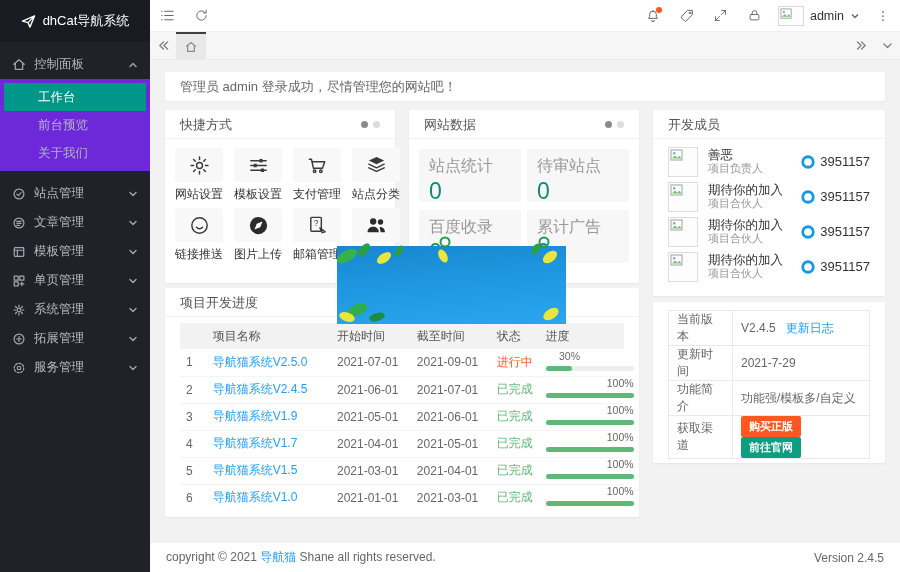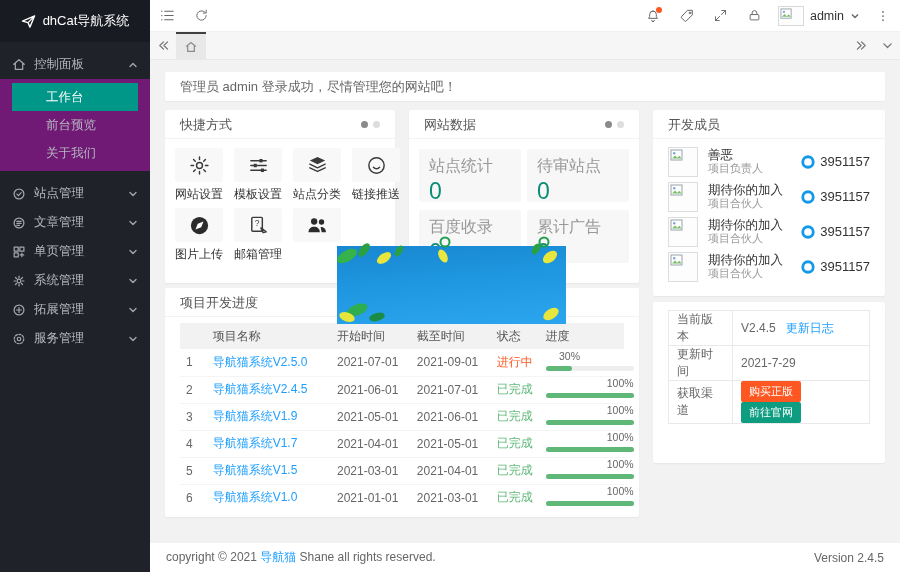--- a/index.html
+++ b/index.html
@@ -8,21 +8,21 @@
   .app { position:relative; width:900px; height:572px; }
 
   
   .sidebar { position:absolute; left:0; top:0; width:150px; height:572px; background:#20222a; z-index:10; }
   .logo { height:42px; display:flex; align-items:center; justify-content:center; gap:7px; background:#191b22; color:#fff; font-size:13px; }
   .nav-item { position:relative; height:29px; display:flex; align-items:center; padding:0 12px; color:#b5b8c1; font-size:12.5px; cursor:pointer; }
   .nav-item .mini { width:14px; height:14px; margin-right:8px; flex:none; }
   .nav-item .lbl { flex:1; }
   .nav-item .car { width:10px; height:10px; }
   .nav-group { margin-top:8px; }
-  .submenu { background:#701a75; padding:4px 12px; }
+  .submenu { background:#6d28d9; padding:4px 4px; }
   .sub-item { height:28px; line-height:28px; padding-left:34px; color:#b5b8c1; font-size:12.5px; cursor:pointer; }
   .sub-item.active { background:#009688; color:#fff; }
   svg.stroke { fill:none; stroke:#a2a5ae; stroke-width:1.4; stroke-linecap:round; stroke-linejoin:round; }
 
   
   .topbar { position:absolute; left:150px; top:0; width:750px; height:32px; background:#fff; border-bottom:1px solid #f0f0f0; display:flex; align-items:center; }
   .tb-ico { width:34px; height:32px; display:flex; align-items:center; justify-content:center; cursor:pointer; position:relative; }
   .tb-ico svg { fill:none; stroke:#666; stroke-width:1.5; stroke-linecap:round; stroke-linejoin:round; }
   .tb-spacer { flex:1; }
   .badge-dot { position:absolute; top:7px; right:8px; width:6px; height:6px; border-radius:50%; background:#ff5722; }
@@ -81,21 +81,21 @@
   .prog { position:relative; width:88px; height:21px; }
   .prog .plabel { position:absolute; top:-2px; font-size:10.5px; color:#666; }
   .prog .ptrack { position:absolute; left:0; right:0; bottom:2px; height:5px; border-radius:3px; background:#eee; }
   .prog .pfill { height:5px; border-radius:3px; background:#5fb878; }
 
   
   .vtable { width:202px; margin:8px 15px 0; border-collapse:collapse; }
   .vtable td { border:1px solid #e9e9e9; font-size:12px; color:#666; height:25px; padding:0 8px; }
   .vtable td.vl { width:64px; }
   .vlink { color:#1e9fff; margin-left:10px; cursor:pointer; }
-  .vbtn { display:inline-block; font-size:11px; color:#fff; padding:3px 8px; border-radius:2px; border:none; cursor:pointer; margin-right:7px; }
+  .vbtn { display:inline-block; font-size:11px; color:#fff; padding:3px 8px; border-radius:2px; border:none; cursor:pointer; margin-right:7px;font-weight:bold; }
   .vbtn.buy { background:#ff5722; } .vbtn.official { background:#0f9d82; }
 
   
   .banner { position:absolute; left:187px; top:186px; width:229px; height:78px; z-index:50; cursor:pointer;
     background:linear-gradient(175deg,#1787d0 0%,#1f97e0 45%,#2ba6ee 100%); }
 
   
   .footer { position:absolute; left:150px; top:543px; width:750px; height:29px; background:#fff;
     display:flex; align-items:center; padding:0 16px; font-size:12px; color:#666; }
   .footer .flex { flex:1; }
@@ -147,20 +147,30 @@
             <circle cx="8" cy="8" r="5.6"></circle>
             <path d="M5.5 6.2h5M5.5 8.4h5M5.5 10.6h3"></path>
           </svg>
         <span class="lbl">文章管理</span>
         <svg class="car stroke" viewBox="0 0 10 10">
             <path d="M2 3.5 5 6.5 8 3.5"></path>
           </svg>
       </div>
       <div class="nav-item">
         <svg class="mini stroke" viewBox="0 0 16 16">
+            <rect x="2.6" y="3" width="10.8" height="10" rx="1"></rect>
+            <path d="M2.6 6h10.8M6.2 6v7"></path>
+          </svg>
+        <span class="lbl">模板管理</span>
+        <svg class="car stroke" viewBox="0 0 10 10">
+            <path d="M2 3.5 5 6.5 8 3.5"></path>
+          </svg>
+      </div>
+      <div class="nav-item">
+        <svg class="mini stroke" viewBox="0 0 16 16">
             <rect x="2.5" y="2.5" width="4.6" height="4.6"></rect>
             <rect x="9" y="2.5" width="4.6" height="4.6"></rect>
             <rect x="2.5" y="9" width="4.6" height="4.6"></rect>
             <path d="M11.3 9.2v4.2M9.2 11.3h4.2"></path>
           </svg>
         <span class="lbl">单页管理</span>
         <svg class="car stroke" viewBox="0 0 10 10">
             <path d="M2 3.5 5 6.5 8 3.5"></path>
           </svg>
       </div>
@@ -306,20 +316,30 @@
         <div class="q-item">
           <div class="q-box">
               <svg width="23" height="23" viewBox="0 0 24 24">
                 <path d="M4 7h16M4 12h16M4 17h16"></path>
                 <rect x="13" y="5.2" width="3.2" height="3.6" fill="#3a3a3a" stroke="none"></rect>
                 <rect x="7" y="10.2" width="3.2" height="3.6" fill="#3a3a3a" stroke="none"></rect>
                 <rect x="14.5" y="15.2" width="3.2" height="3.6" fill="#3a3a3a" stroke="none"></rect>
               </svg>
             </div>
           <div class="q-lbl">模板设置</div>
+        </div>
+        <div class="q-item">
+          <div class="q-box">
+              <svg width="23" height="23" viewBox="0 0 24 24">
+                <path d="M3.5 5.5h2.2l2 9.3h9.5l2.3-6.8H6.5"></path>
+                <circle cx="9" cy="18" r="1.3"></circle>
+                <circle cx="15.5" cy="18" r="1.3"></circle>
+              </svg>
+            </div>
+          <div class="q-lbl">支付管理</div>
         </div>
         <div class="q-item">
           <div class="q-box">
               <svg width="23" height="23" viewBox="0 0 24 24">
                 <path d="M12 3 20 6.8 12 10.6 4 6.8z" fill="#3a3a3a" stroke="none"></path>
                 <path d="M4 10.6l8 3.8 8-3.8M4 14.4l8 3.8 8-3.8"></path>
               </svg>
             </div>
           <div class="q-lbl">站点分类</div>
         </div>
@@ -599,20 +619,24 @@
         <tbody>
             <tr>
           <td class="vl">当前版本</td>
           <td><span>V2.4.5</span><span class="vlink">更新日志</span></td>
         </tr>
         <tr>
           <td class="vl">更新时间</td>
           <td>2021-7-29</td>
         </tr>
         <tr>
+          <td class="vl">功能简介</td>
+          <td>功能强/模板多/自定义</td>
+        </tr>
+        <tr>
           <td class="vl">获取渠道</td>
           <td>
             <button class="vbtn buy">购买正版</button>
             <button class="vbtn official">前往官网</button>
           </td>
         </tr>
       </tbody>
         </table>
     </div>
 

